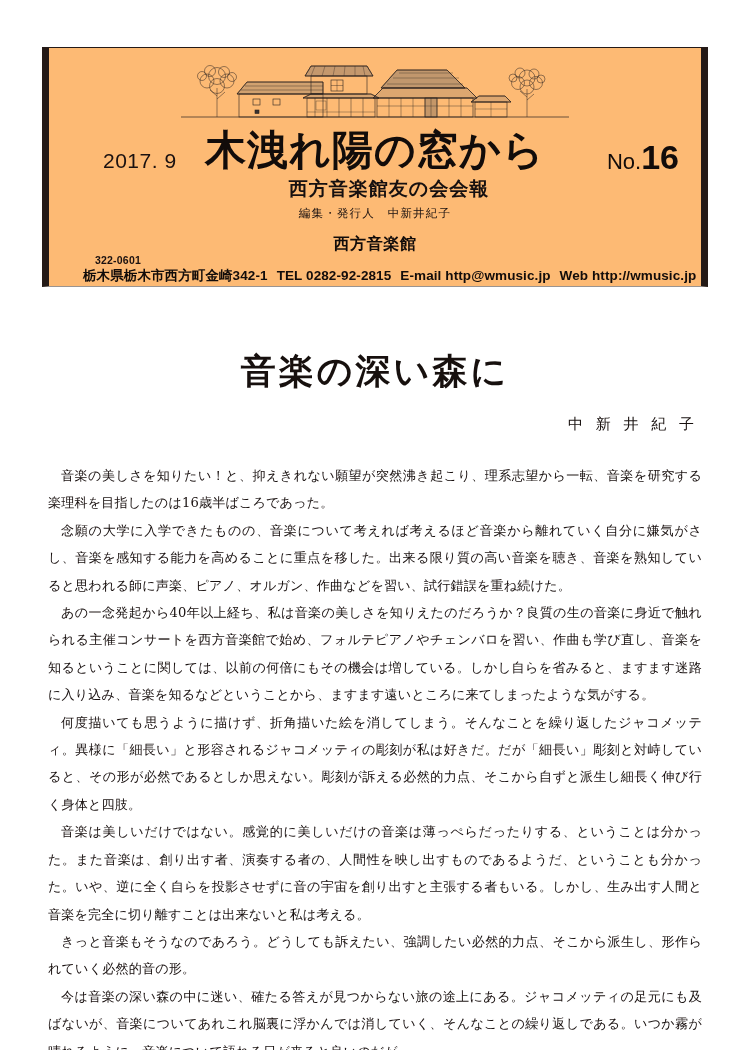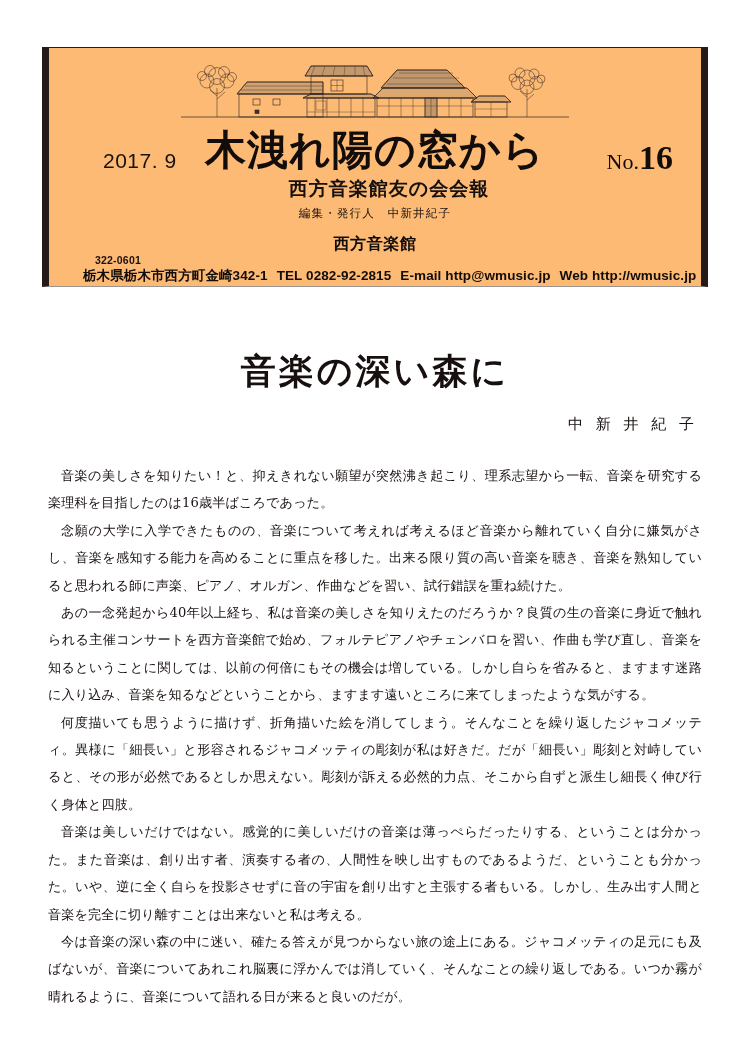--- a/index.html
+++ b/index.html
@@ -66,23 +66,23 @@
     transform: translateX(-50%);
     font-family: "DejaVu Serif", "Liberation Serif", serif;
     font-weight: 700;
     font-size: 41px;
     letter-spacing: 1px;
     white-space: nowrap;
     color: #120c0a;
   }
   .issue-no {
     position: absolute;
-    right: 28px;
+    right: 22px;
     bottom: -2px;
-    font-family: Liberation Serif, serif;
+    font-family: Liberation Sans, sans-serif;
     color: #120c0a;
     white-space: nowrap;
     text-align: center;
   }
   .issue-no .no-label { font-size: 22px; letter-spacing: 0px; }
   .issue-no .no-value { font-size: 34px; font-weight: 700; letter-spacing: 0px; }
 
   .subtitle {
     position: absolute;
     left: 0; right: 0;
@@ -318,14 +318,15 @@
 <h1 class="article-title">音楽の深い森に</h1>
 
 <div class="byline">中 新 井 紀 子</div>
 
 <div class="body-text">
   <p>音楽の美しさを知りたい！と、抑えきれない願望が突然沸き起こり、理系志望から一転、音楽を研究する楽理科を目指したのは16歳半ばころであった。</p>
   <p>念願の大学に入学できたものの、音楽について考えれば考えるほど音楽から離れていく自分に嫌気がさし、音楽を感知する能力を高めることに重点を移した。出来る限り質の高い音楽を聴き、音楽を熟知していると思われる師に声楽、ピアノ、オルガン、作曲などを習い、試行錯誤を重ね続けた。</p>
   <p>あの一念発起から40年以上経ち、私は音楽の美しさを知りえたのだろうか？良質の生の音楽に身近で触れられる主催コンサートを西方音楽館で始め、フォルテピアノやチェンバロを習い、作曲も学び直し、音楽を知るということに関しては、以前の何倍にもその機会は増している。しかし自らを省みると、ますます迷路に入り込み、音楽を知るなどということから、ますます遠いところに来てしまったような気がする。</p>
   <p>何度描いても思うように描けず、折角描いた絵を消してしまう。そんなことを繰り返したジャコメッティ。異様に「細長い」と形容されるジャコメッティの彫刻が私は好きだ。だが「細長い」彫刻と対峙していると、その形が必然であるとしか思えない。彫刻が訴える必然的力点、そこから自ずと派生し細長く伸び行く身体と四肢。</p>
   <p>音楽は美しいだけではない。感覚的に美しいだけの音楽は薄っぺらだったりする、ということは分かった。また音楽は、創り出す者、演奏する者の、人間性を映し出すものであるようだ、ということも分かった。いや、逆に全く自らを投影させずに音の宇宙を創り出すと主張する者もいる。しかし、生み出す人間と音楽を完全に切り離すことは出来ないと私は考える。</p>
+  <p>きっと音楽もそうなのであろう。どうしても訴えたい、強調したい必然的力点、そこから派生し、形作られていく必然的音の形。</p>
   <p>今は音楽の深い森の中に迷い、確たる答えが見つからない旅の途上にある。ジャコメッティの足元にも及ばないが、音楽についてあれこれ脳裏に浮かんでは消していく、そんなことの繰り返しである。いつか霧が晴れるように、音楽について語れる日が来ると良いのだが。</p>
 </div>
 
 </body></html>

